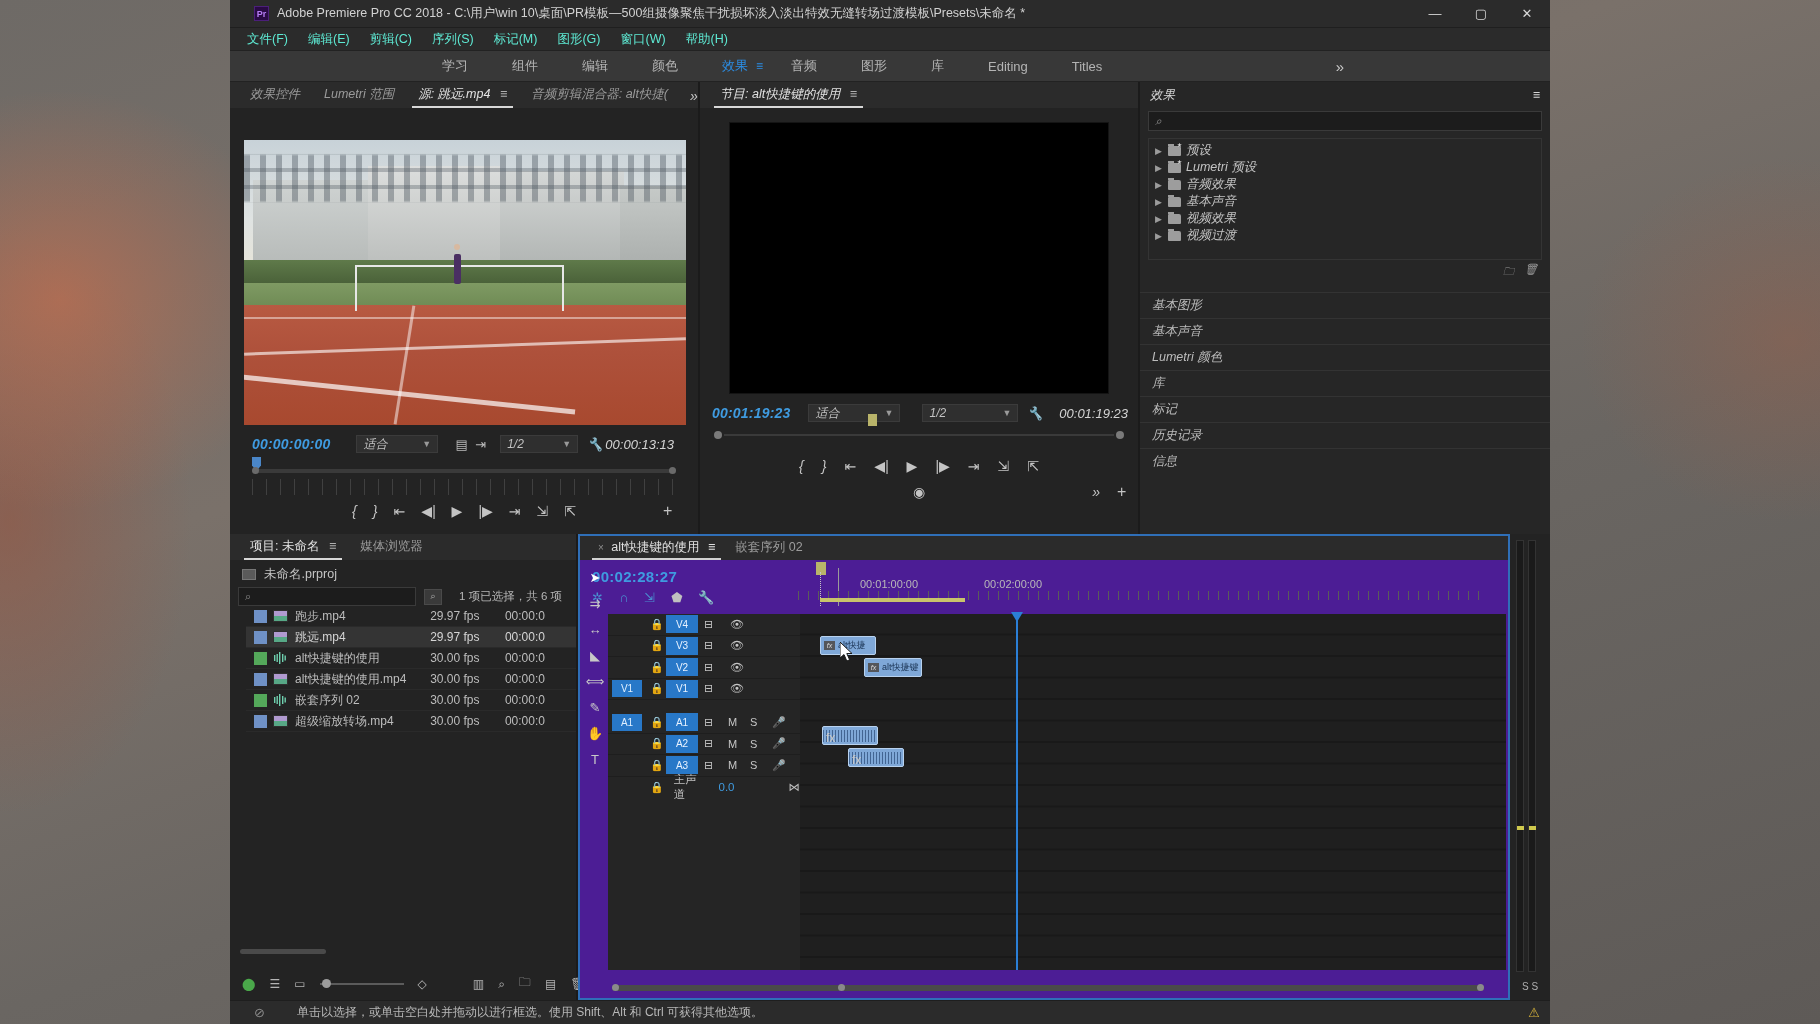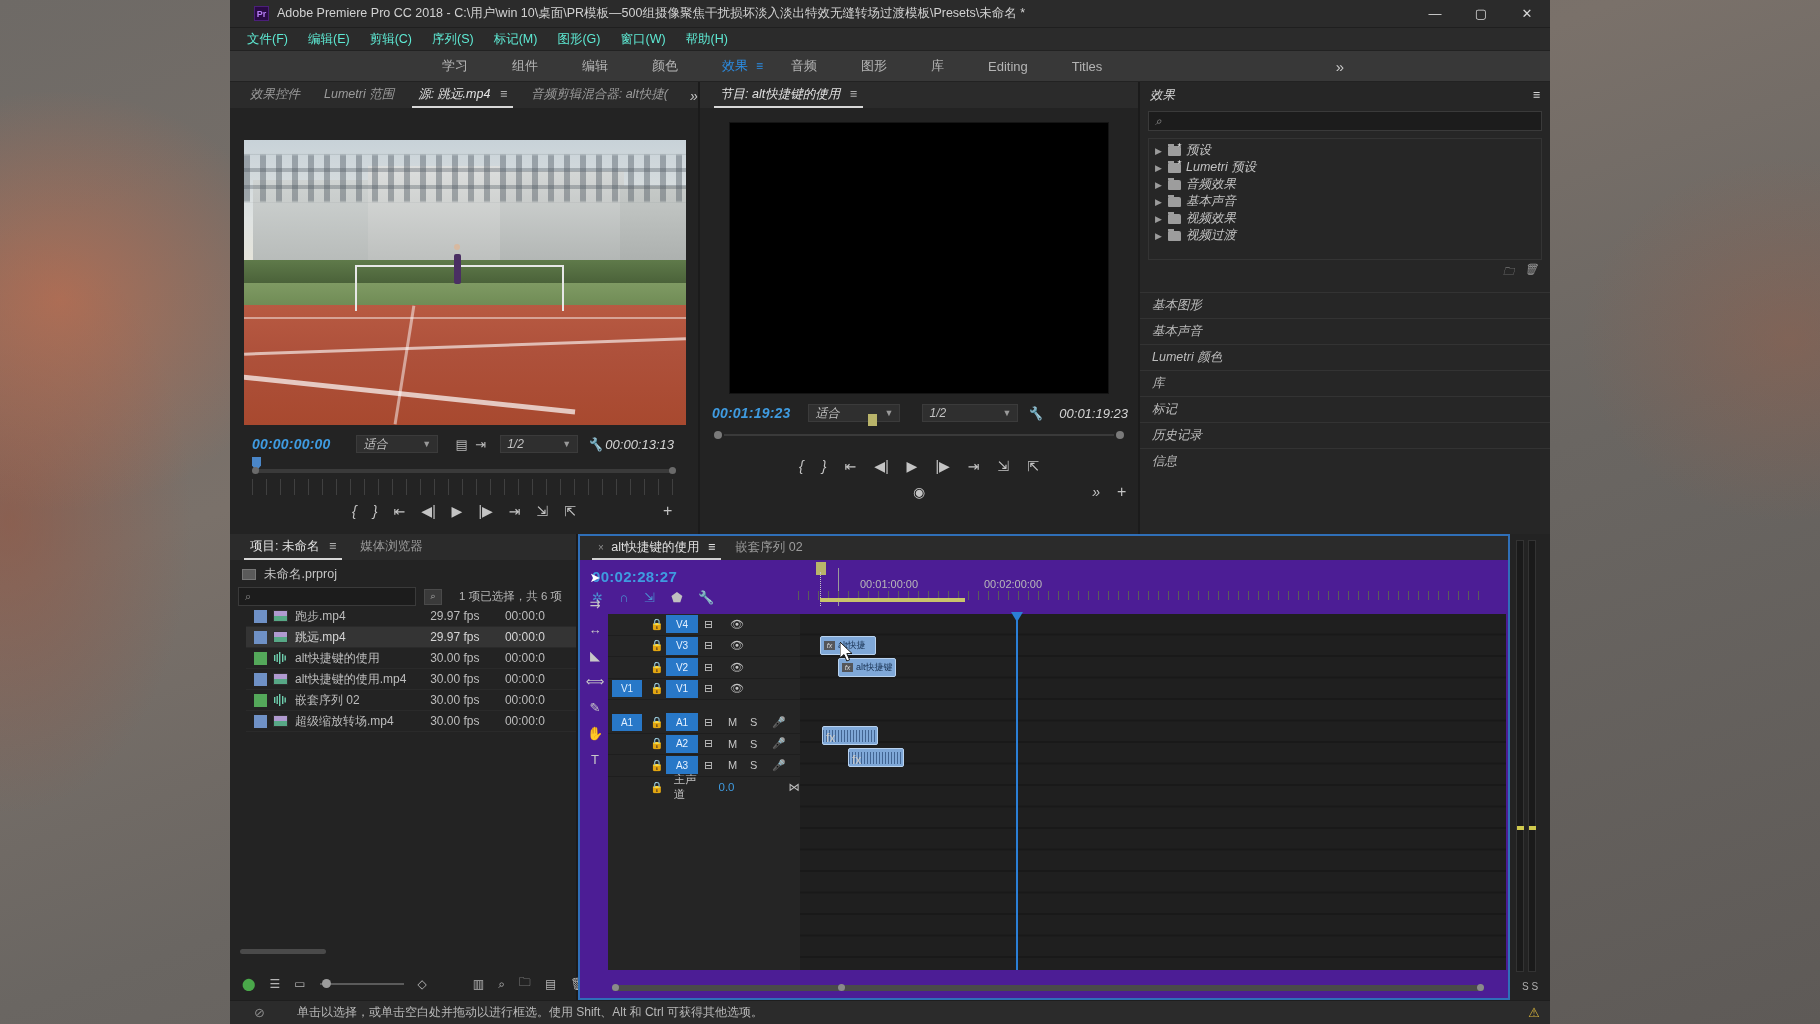--- a/index.html
+++ b/index.html
@@ -705,21 +705,21 @@
           </div>
         </div>
 
         <div class="clips">
 
           <div class="clip" style="left:20px; top:22px; width:56px; height:19px;">
             <span class="fx">fx</span>
             <span>alt快捷</span>
           </div>
 
-          <div class="clip" style="left:38px; top:43.5px; width:58px; height:19px;text-align:right;">
+          <div class="clip" style="left:64px; top:43.5px; width:58px; height:19px;text-align:right;">
             <span class="fx">fx</span>
             <span>alt快捷键</span>
           </div>
 
           <div class="aclip" style="left:22px; top:112px; width:56px; height:19px;">
             <span class="fx" style="position:absolute;left:3px;top:4px;z-index:2">fx</span>
             <span class="wave"></span>
           </div>
 
           <div class="aclip" style="left:48px; top:133.5px; width:56px; height:19px;">

